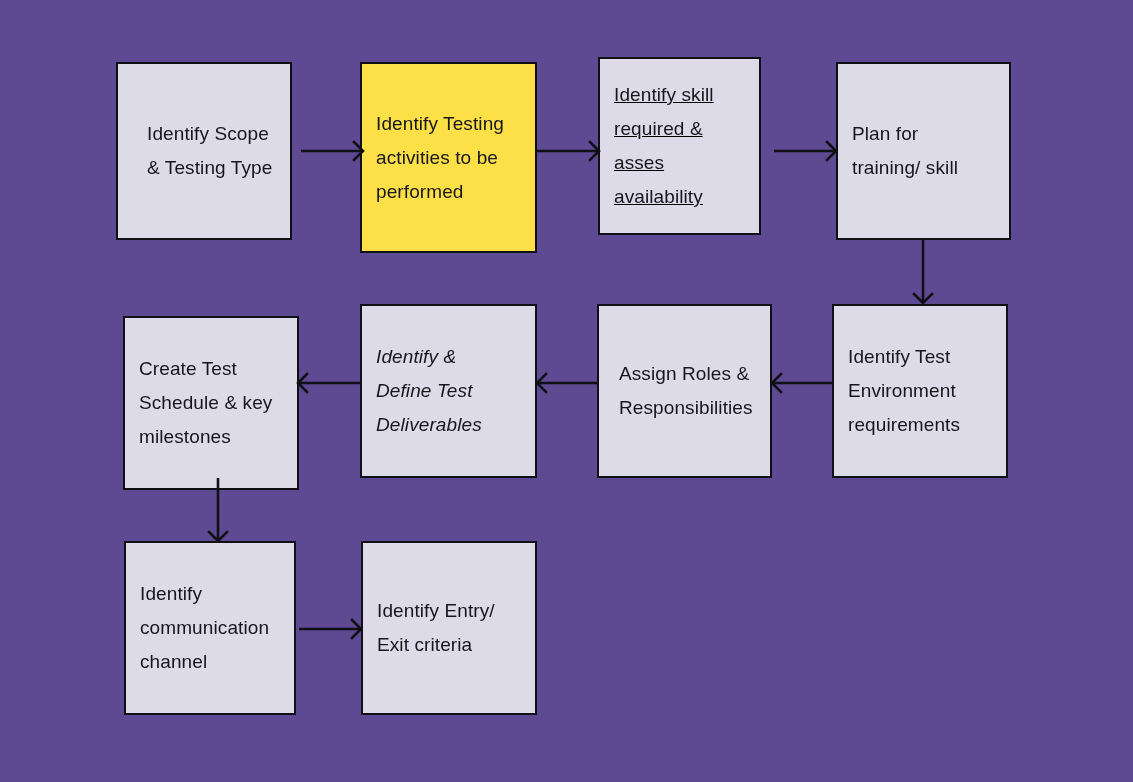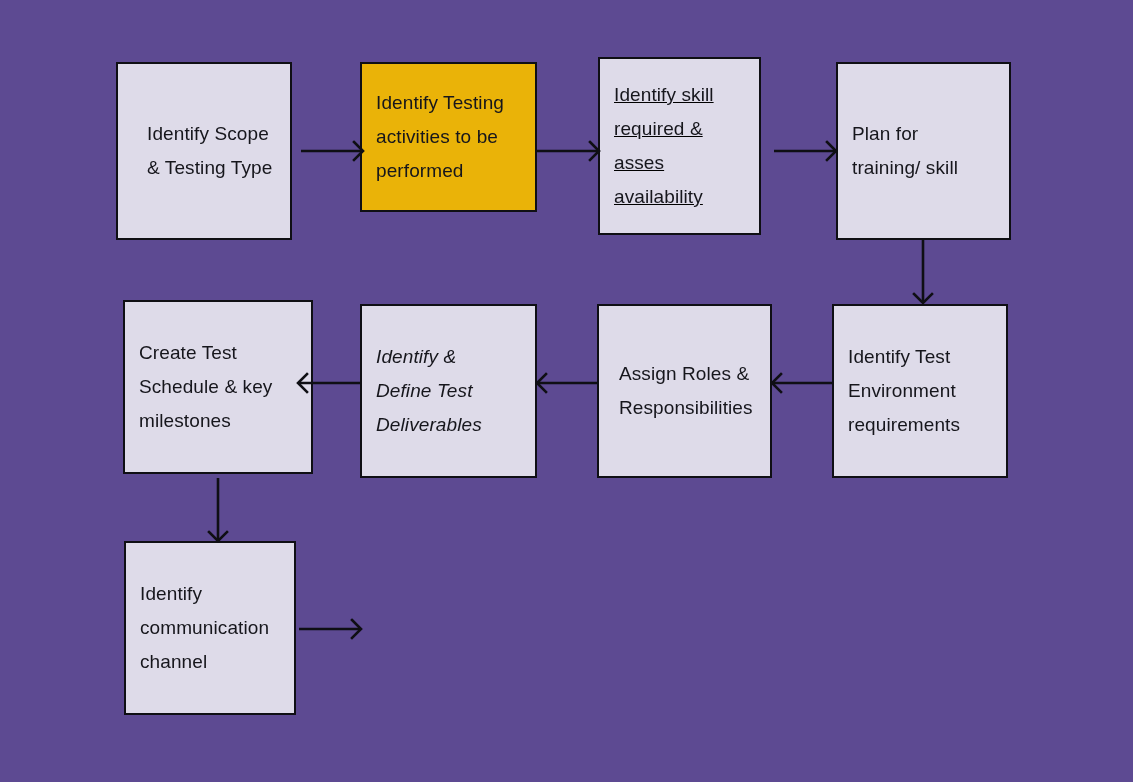--- a/index.html
+++ b/index.html
@@ -47,21 +47,21 @@
   }
 </style>
 </head>
 <body>
 
 <div id="canvas" style="background: rgb(93, 74, 146);">
     <div class="node" style="left: 116px; top: 62px; width: 176px; height: 178px; background: rgb(222, 219, 233); border-color: rgb(15, 15, 20); padding-left: 15px;">
       <span class="node-label" style="color: rgb(22, 22, 28);">Identify Scope
 &amp; Testing Type</span>
     </div>
-    <div class="node" style="left: 360px; top: 62px; width: 177px; height: 150px; background: #eab308; border-color: rgb(15, 15, 20);">
+    <div class="node" style="left: 360px; top: 62px; width: 177px; height: 191px; background: #fde047; border-color: rgb(15, 15, 20);">
       <span class="node-label" style="color: rgb(22, 22, 28);">Identify Testing
 activities to be
 performed</span>
     </div>
     <div class="node" style="left: 598px; top: 57px; width: 163px; height: 178px; background: rgb(222, 219, 233); border-color: rgb(15, 15, 20); text-decoration: underline;">
       <span class="node-label" style="color: rgb(22, 22, 28);">Identify skill
 required &amp; asses
 availability</span>
     </div>
     <div class="node" style="left: 836px; top: 62px; width: 175px; height: 178px; background: rgb(222, 219, 233); border-color: rgb(15, 15, 20);">
@@ -75,29 +75,33 @@
     </div>
     <div class="node" style="left: 597px; top: 304px; width: 175px; height: 174px; background: rgb(222, 219, 233); border-color: rgb(15, 15, 20);">
       <span class="node-label" style="color: rgb(22, 22, 28); margin-left: 6px;">Assign Roles &amp;
 Responsibilities</span>
     </div>
     <div class="node" style="left: 360px; top: 304px; width: 177px; height: 174px; background: rgb(222, 219, 233); border-color: rgb(15, 15, 20); font-style: italic;">
       <span class="node-label" style="color: rgb(22, 22, 28);">Identify &amp;
 Define Test
 Deliverables</span>
     </div>
-    <div class="node" style="left: 123px; top: 300px; width: 190px; height: 174px; background: rgb(222, 219, 233); border-color: rgb(15, 15, 20);">
+    <div class="node" style="left: 123px; top: 316px; width: 176px; height: 174px; background: rgb(222, 219, 233); border-color: rgb(15, 15, 20);">
       <span class="node-label" style="color: rgb(22, 22, 28);">Create Test
 Schedule &amp; key
 milestones</span>
     </div>
     <div class="node" style="left: 124px; top: 541px; width: 172px; height: 174px; background: rgb(222, 219, 233); border-color: rgb(15, 15, 20);">
       <span class="node-label" style="color: rgb(22, 22, 28);">Identify
 communication
 channel</span>
+    </div>
+    <div class="node" style="left: 361px; top: 541px; width: 176px; height: 174px; background: rgb(222, 219, 233); border-color: rgb(15, 15, 20);">
+      <span class="node-label" style="color: rgb(22, 22, 28);">Identify Entry/
+Exit criteria</span>
     </div>
     <div class="edge" style="left: 301px; top: 140px; width: 62px; height: 22px;">
       <svg width="62" height="22" viewBox="0 0 62 22">
         <line x1="0" y1="11" x2="62" y2="11" stroke="#0f0f14" stroke-width="2.6"></line>
         <polyline points="53,2 62,11 53,20" fill="none" stroke="#0f0f14" stroke-width="2.6" stroke-linecap="square" stroke-linejoin="miter"></polyline>
       </svg>
     </div>
     <div class="edge" style="left: 537px; top: 140px; width: 62px; height: 22px;">
       <svg width="62" height="22" viewBox="0 0 62 22">
         <line x1="0" y1="11" x2="62" y2="11" stroke="#0f0f14" stroke-width="2.6"></line>

